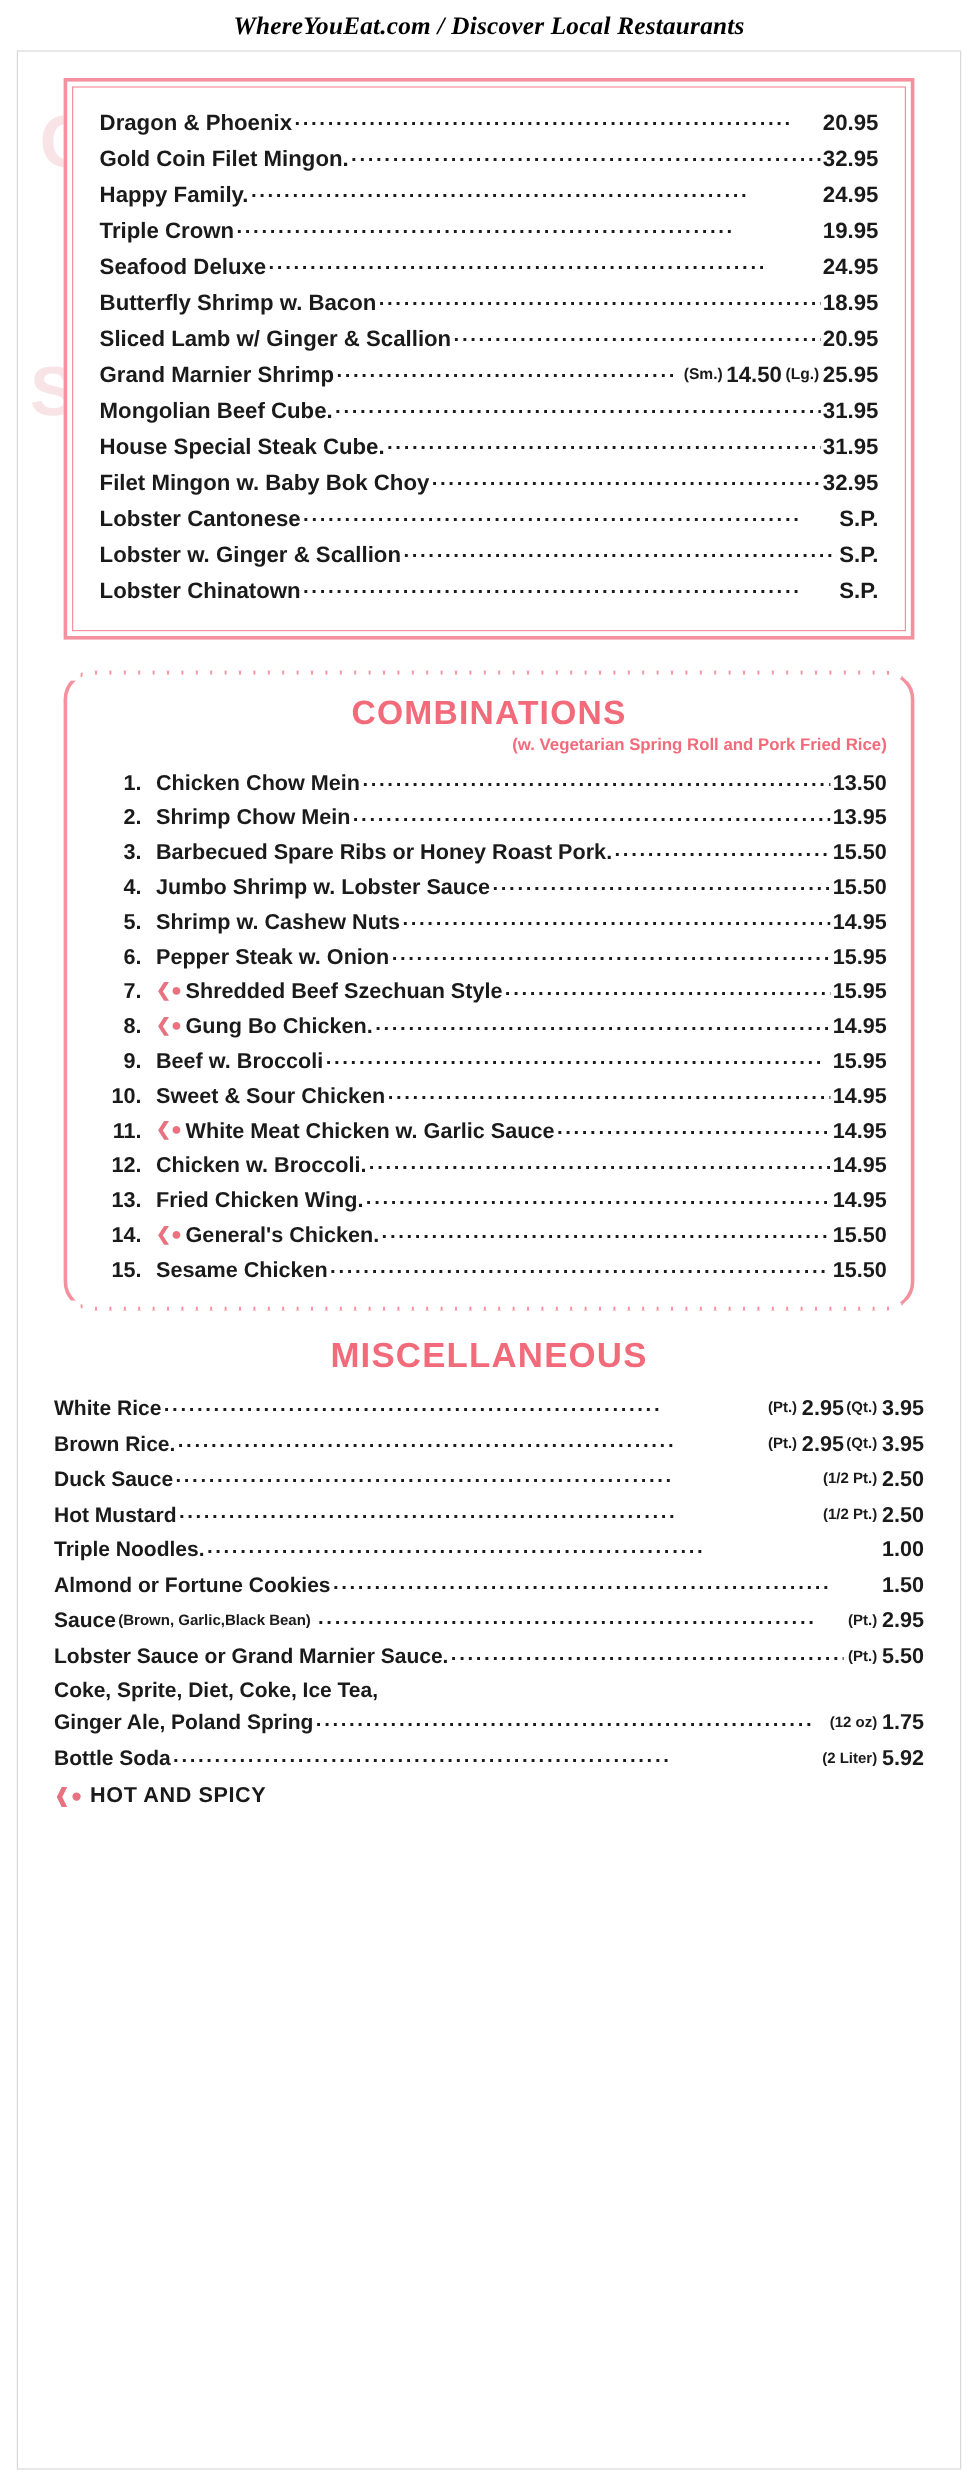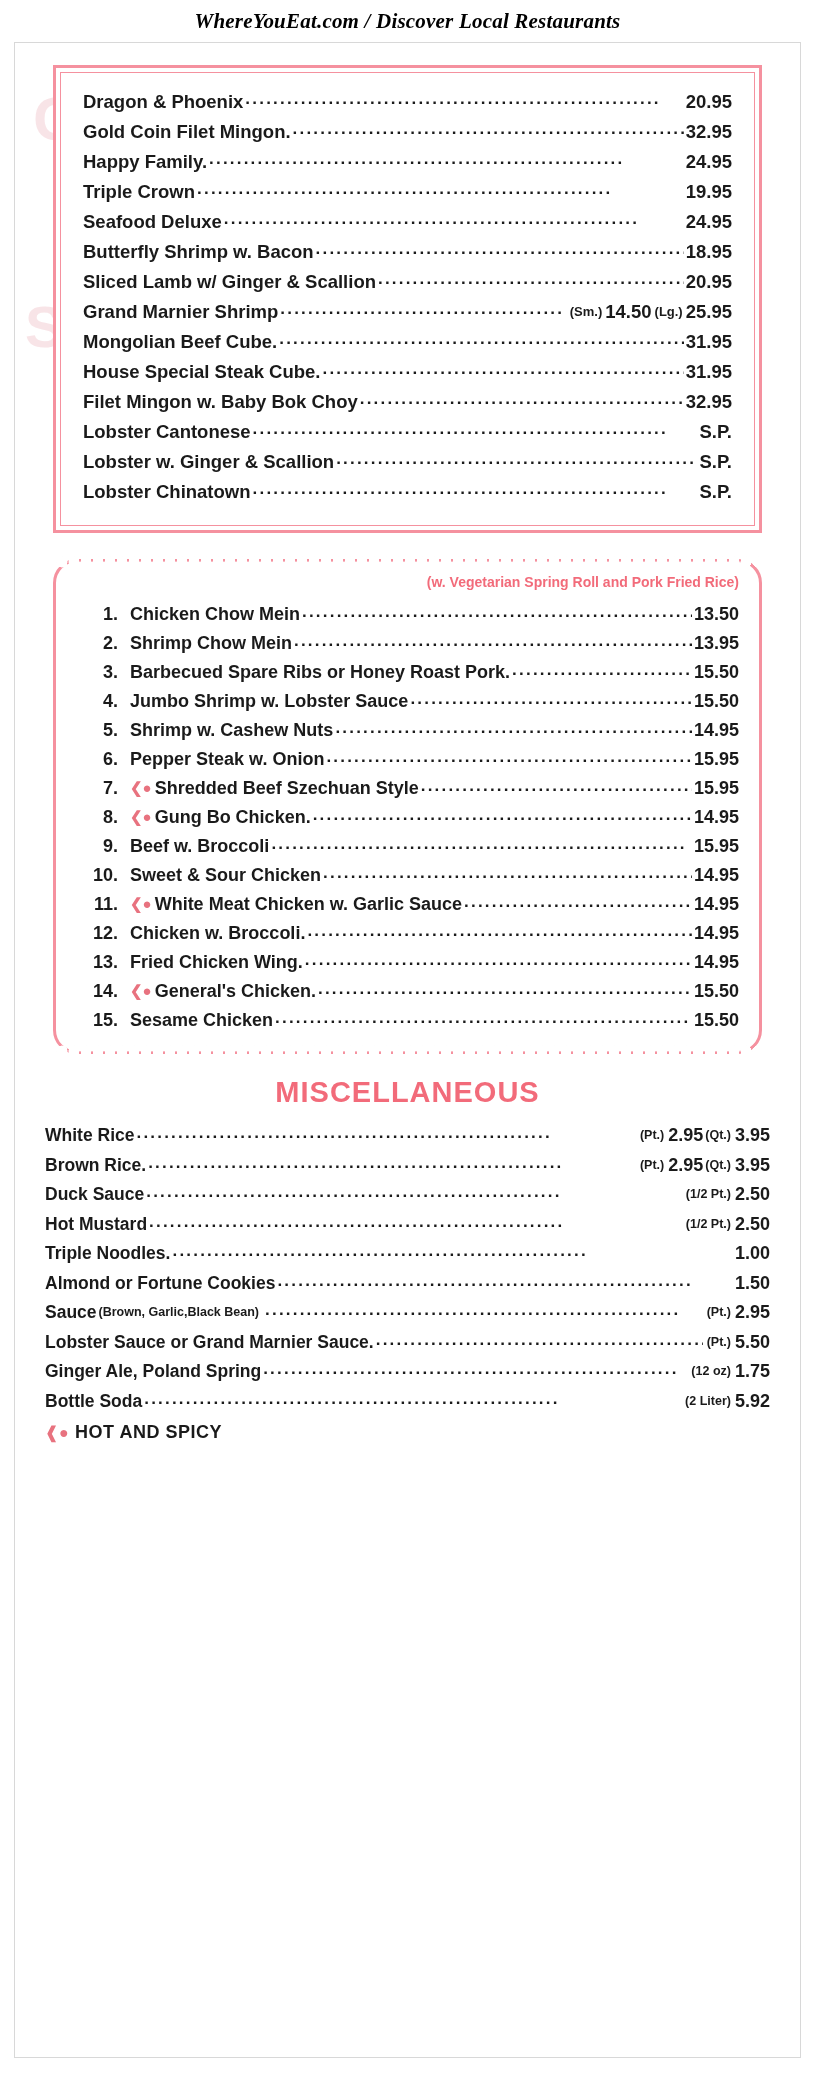--- a/index.html
+++ b/index.html
@@ -277,20 +277,21 @@
               <span class="price">S.P.</span>
             </div>
           </div>
       </div>
     </div>
 
     <div class="comb-wrap">
       <div class="comb-box">
         <div class="scallop-top" style="top:-6px"></div>
         <div class="scallop-bottom" style="bottom:-6px"></div>
+        <div class="section-title comb">COMBINATIONS</div>
         <div class="comb-sub">(w. Vegetarian Spring Roll and Pork Fried Rice)</div>
         <div id="comb-list">
             <div class="row comb-row">
               <span class="num">1.</span>
               <span class="name">Chicken Chow Mein</span>
               <span class="dots">............................................................</span>
               <span class="price">13.50</span>
             </div>
             <div class="row comb-row">
               <span class="num">2.</span>
@@ -432,20 +433,21 @@
             <span class="qual">(Pt.)</span>
             <span class="price">2.95</span>
           </div>
           <div class="row misc-row">
             <span class="name">Lobster Sauce or Grand Marnier Sauce.</span>
             <span class="dots">............................................................</span>
             <span class="qual">(Pt.)</span>
             <span class="price">5.50</span>
           </div>
           <div class="misc-two-line">
+            <div class="name2">Coke, Sprite, Diet, Coke, Ice Tea,</div>
             <div class="row misc-row">
               <span class="name">Ginger Ale, Poland Spring</span>
               <span class="dots">............................................................</span>
               <span class="qual">(12 oz)</span>
               <span class="price">1.75</span>
             </div>
           </div>
           <div class="row misc-row">
             <span class="name">Bottle Soda</span>
             <span class="dots">............................................................</span>

